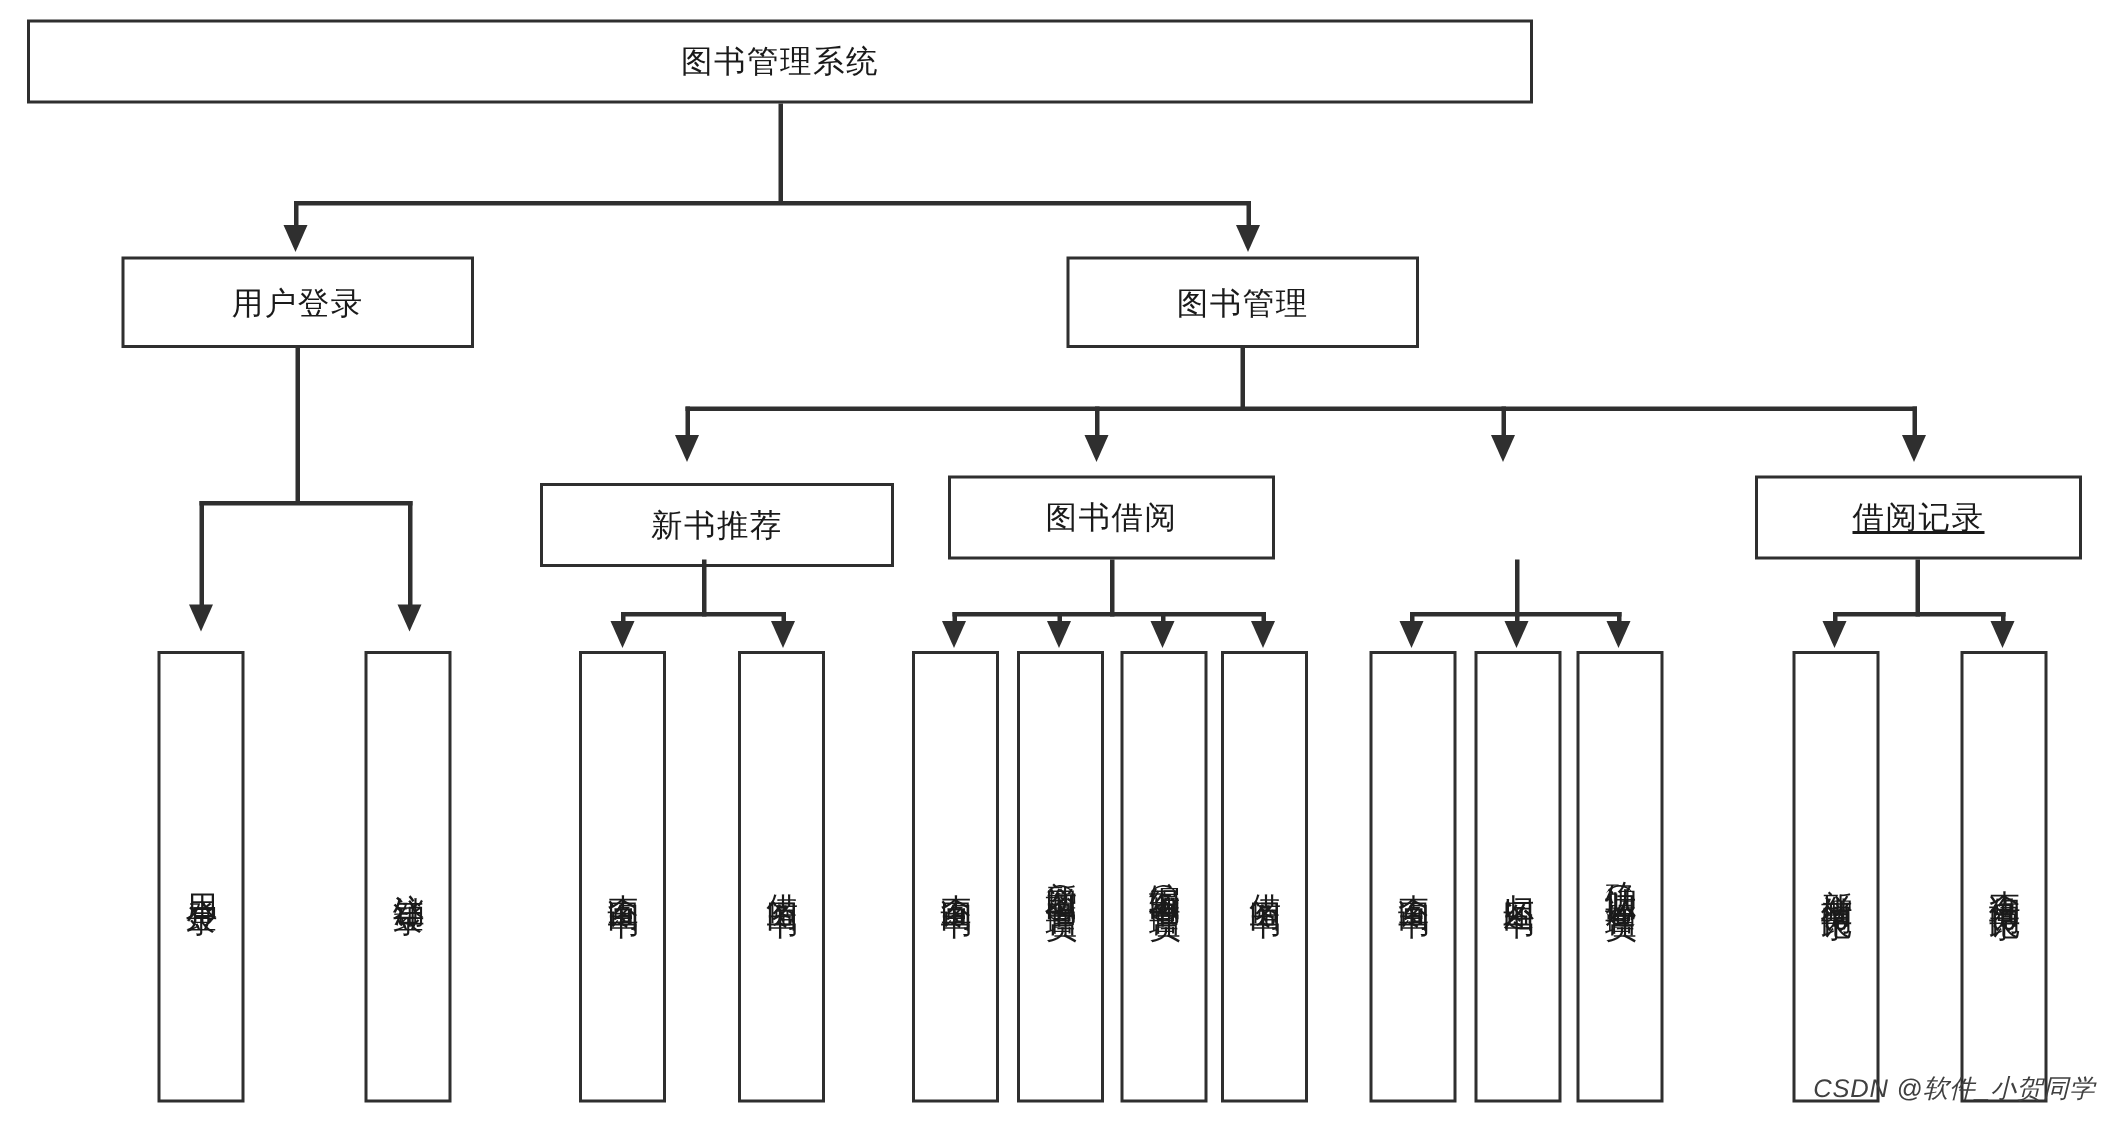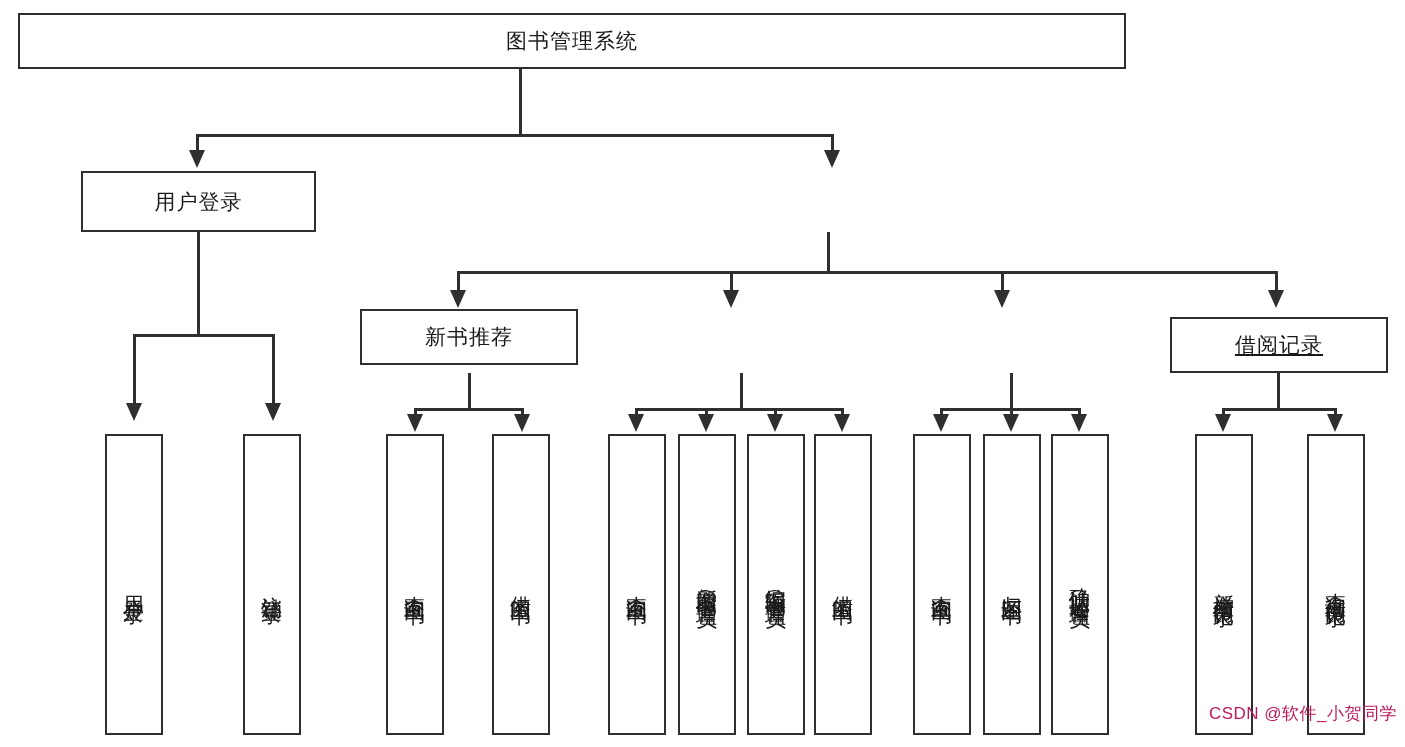--- a/index.html
+++ b/index.html
@@ -54,48 +54,52 @@
     position: absolute;
     width: 0;
     height: 0;
     border-left: 8px solid transparent;
     border-right: 8px solid transparent;
     border-top: 18px solid #2f2f2f;
   }
   .watermark {
     position: absolute;
     right: 8px;
-    bottom: 22px;
+    bottom: 10px;
     font-size: 17px;
-    color: #be185d;
+    color: #404040;
     letter-spacing: 0.5px;
     white-space: nowrap;
+    font-style: italic;
   }
 </style>
 </head>
 <body>
 
 <div id="canvas">
 
-  <div class="node h node-root" style="left:18px; top:13px; width:1108px; height:56px;">
+  <div class="node h node-root" style="left:18px; top:13px; width:1004px; height:56px;">
     <span>图书管理系统</span>
   </div>
 
   <div class="edge vline" style="left:519px; top:69px; width:3px; height:67px;"></div>
 
   <div class="edge hline" style="left:196px; top:134px; width:638px; height:3px;"></div>
 
   <div class="edge vline" style="left:196px; top:134px; width:3px; height:19px;"></div>
   <div class="arrow" style="left:189px; top:150px;"></div>
 
   <div class="edge vline" style="left:831px; top:134px; width:3px; height:19px;"></div>
   <div class="arrow" style="left:824px; top:150px;"></div>
 
   <div class="node h" style="left:81px; top:171px; width:235px; height:61px;">
     <span>用户登录</span>
+  </div>
+  <div class="node h" style="left:711px; top:171px; width:235px; height:61px;">
+    <span>图书管理</span>
   </div>
 
   <div class="edge vline" style="left:197px; top:232px; width:3px; height:104px;"></div>
   <div class="edge hline" style="left:133px; top:334px; width:142px; height:3px;"></div>
   <div class="edge vline" style="left:133px; top:334px; width:3px; height:72px;"></div>
   <div class="arrow" style="left:126px; top:403px;"></div>
   <div class="edge vline" style="left:272px; top:334px; width:3px; height:72px;"></div>
   <div class="arrow" style="left:265px; top:403px;"></div>
 
   <div class="edge vline" style="left:827px; top:232px; width:3px; height:41px;"></div>
@@ -106,22 +110,25 @@
 
   <div class="edge vline" style="left:730px; top:271px; width:3px; height:22px;"></div>
   <div class="arrow" style="left:723px; top:290px;"></div>
 
   <div class="edge vline" style="left:1001px; top:271px; width:3px; height:22px;"></div>
   <div class="arrow" style="left:994px; top:290px;"></div>
 
   <div class="edge vline" style="left:1275px; top:271px; width:3px; height:22px;"></div>
   <div class="arrow" style="left:1268px; top:290px;"></div>
 
-  <div class="node h" style="left:360px; top:309px; width:218px; height:56px;align-items:center;">
+  <div class="node h" style="left:360px; top:322px; width:236px; height:56px;align-items:center;">
     <span>新书推荐</span>
+  </div>
+  <div class="node h" style="left:632px; top:317px; width:218px; height:56px;">
+    <span>图书借阅</span>
   </div>
   <div class="node h" style="left:1170px; top:317px; width:218px; height:56px;text-decoration:underline;">
     <span>借阅记录</span>
   </div>
 
   <div class="edge vline" style="left:468px; top:373px; width:3px; height:38px;"></div>
   <div class="edge hline" style="left:414px; top:408px; width:110px; height:3px;"></div>
   <div class="edge vline" style="left:414px; top:408px; width:3px; height:10px;"></div>
   <div class="arrow" style="left:407px; top:414px;"></div>
   <div class="edge vline" style="left:521px; top:408px; width:3px; height:10px;"></div>

